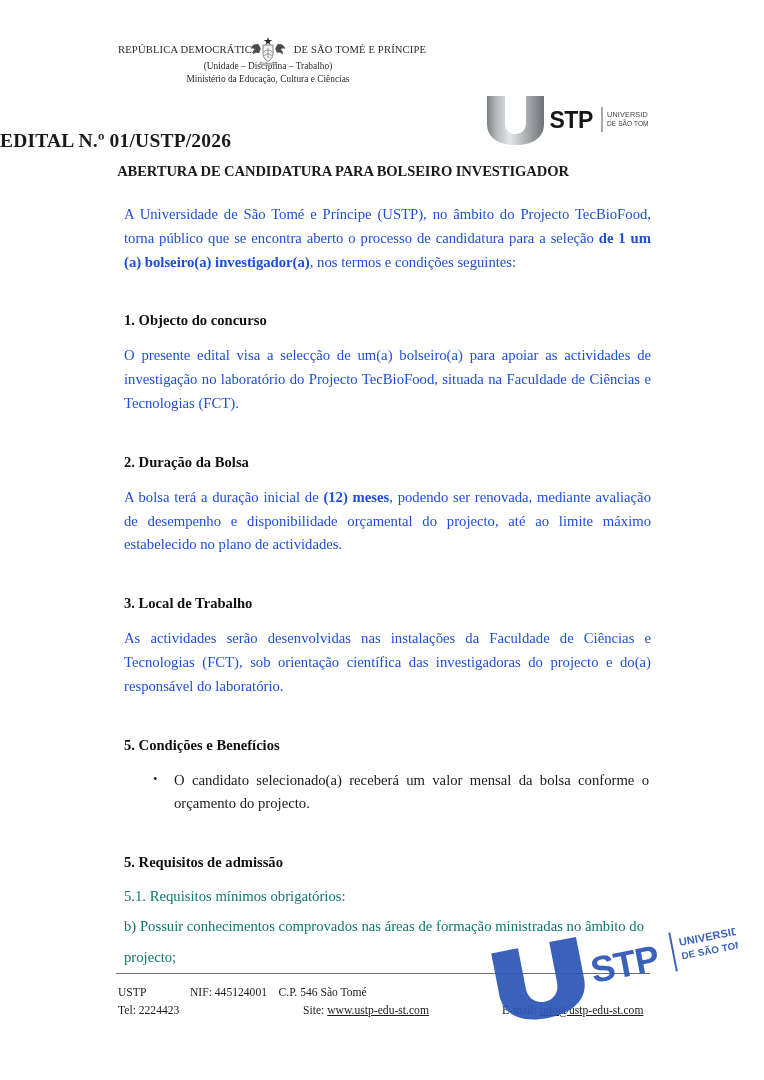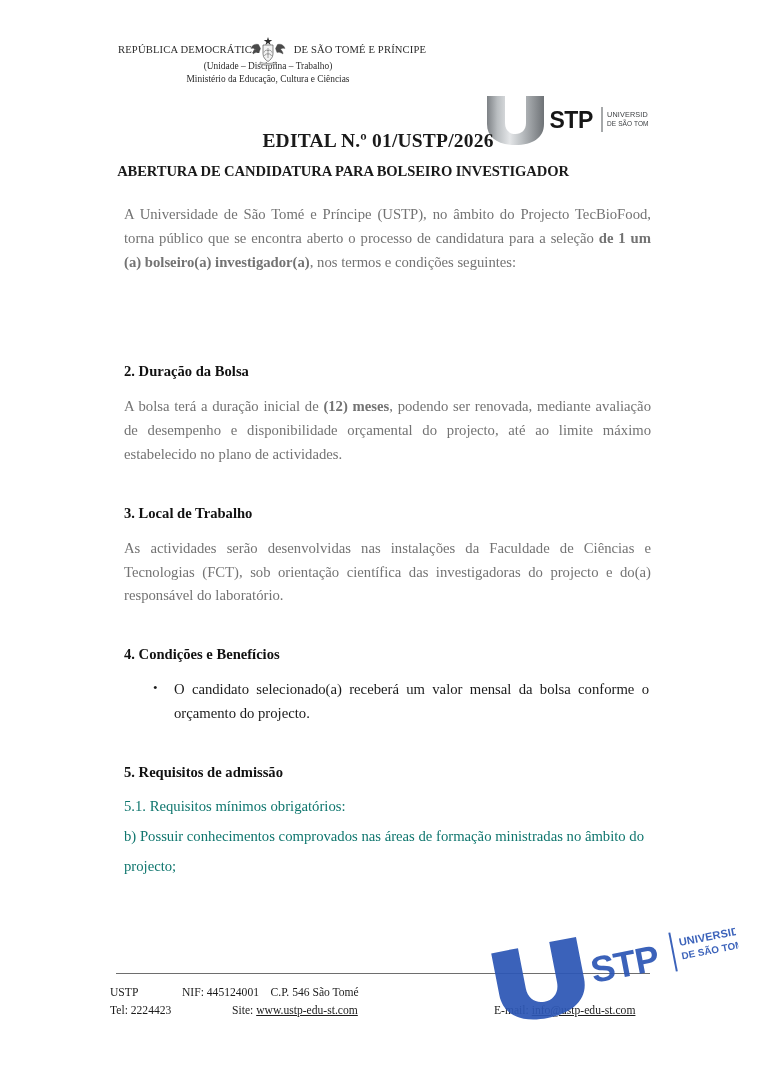--- a/index.html
+++ b/index.html
@@ -80,21 +80,20 @@
     width: 165px;
     height: 52px;
   }
 
   
   .doc-title {
     position: absolute;
     left: 0;
     top: 117px;
     width: 756px;
-    text-align: center;
     font-weight: bold;
     font-size: 19.5px;
     letter-spacing: 0.2px;
   }
   .doc-subtitle {
     position: absolute;
     left: 0;
     top: 151px;
     width: 686px;
     text-align: center;
@@ -109,21 +108,21 @@
     left: 124px;
     top: 203px;
     width: 527px;
   }
   p.para {
     margin: 0;
     font-size: 14.7px;
     line-height: 1.62;
     text-align: justify;
     text-justify: inter-word;
-    color: #737373;
+    color: #1d4ed8;
   }
   p.para b { font-weight: bold; }
 
   h2.sec {
     margin: 0;
     font-size: 14.6px;
     font-weight: bold;
     line-height: 1.3;
     color: #111;
   }
@@ -164,41 +163,41 @@
   .footer-rule {
     position: absolute;
     left: 116px;
     top: 973px;
     width: 534px;
     height: 1px;
     background: #6e6e6e;
   }
   .footer {
     position: absolute;
-    left: 110px;
+    left: 118px;
     top: 985px;
     width: 548px;
     font-size: 11.6px;
     line-height: 1.45;
     color: #1b1b1b;
   }
   .footer-row {
     display: flex;
     width: 100%;
   }
   .f-ustp   { width: 72px; flex: 0 0 72px; }
   .f-addr   { width: 252px; flex: 0 0 252px; }
   .f-nif    { flex: 1 1 auto; }
   .footer-row2 {
     display: flex;
     width: 100%;
     margin-top: 1px;
   }
   .f-tel   { width: 72px; flex: 0 0 72px; padding-right: 6px; }
-  .f-site  { width: 252px; flex: 0 0 252px; padding-left: 44px;}
+  .f-site  { width: 252px; flex: 0 0 252px; text-align: center; padding-left: 44px;}
   .f-mail  { flex: 1 1 auto; padding-left: 10px; }
   .uline { text-decoration: underline; }
 
   
   .stamp {
     position: absolute;
     left: 492px;
     top: 928px;
     width: 250px;
     height: 86px;
@@ -272,37 +271,39 @@
 
   <h1 class="doc-title">EDITAL N.º 01/USTP/2026</h1>
   <h2 class="doc-subtitle">ABERTURA DE CANDIDATURA PARA BOLSEIRO INVESTIGADOR</h2>
 
   <div class="body-area">
 
     <p class="para"><span>A Universidade de São Tomé e Príncipe (USTP), no âmbito do Projecto TecBioFood, torna público que se encontra aberto o processo de candidatura para a seleção </span><b>de 1 um (a) bolseiro(a) investigador(a)</b><span>, nos termos e condições seguintes:</span></p>
 
     <div class="gap-lg"></div>
 
+    <h2 class="sec">1. Objecto do concurso</h2>
     <div class="gap-sm"></div>
+    <p class="para">O presente edital visa a selecção de um(a) bolseiro(a) para apoiar as actividades de investigação no laboratório do Projecto TecBioFood, situada na Faculdade de Ciências e Tecnologias (FCT).</p>
 
     <div class="gap-lg"></div>
 
     <h2 class="sec">2. Duração da Bolsa</h2>
     <div class="gap-sm"></div>
     <p class="para"><span>A bolsa terá a duração inicial de </span><b>(12) meses</b><span>, podendo ser renovada, mediante avaliação de desempenho e disponibilidade orçamental do projecto, até ao limite máximo estabelecido no plano de actividades.</span></p>
 
     <div class="gap-lg"></div>
 
     <h2 class="sec">3. Local de Trabalho</h2>
     <div class="gap-sm"></div>
     <p class="para">As actividades serão desenvolvidas nas instalações da Faculdade de Ciências e Tecnologias (FCT), sob orientação científica das investigadoras do projecto e do(a) responsável do laboratório.</p>
 
     <div class="gap-lg"></div>
 
-    <h2 class="sec">4. Condições e Benefícios</h2>
+    <h2 class="sec">5. Condições e Benefícios</h2>
     <div class="gap-sm"></div>
     <ul class="bullets">
       <li>O candidato selecionado(a) receberá um valor mensal da bolsa conforme o orçamento do projecto.</li>
     </ul>
 
     <div class="gap-lg"></div>
 
     <h2 class="sec">5. Requisitos de admissão</h2>
     <div class="gap-xs"></div>
     <p class="loose">5.1. Requisitos mínimos obrigatórios:</p>

